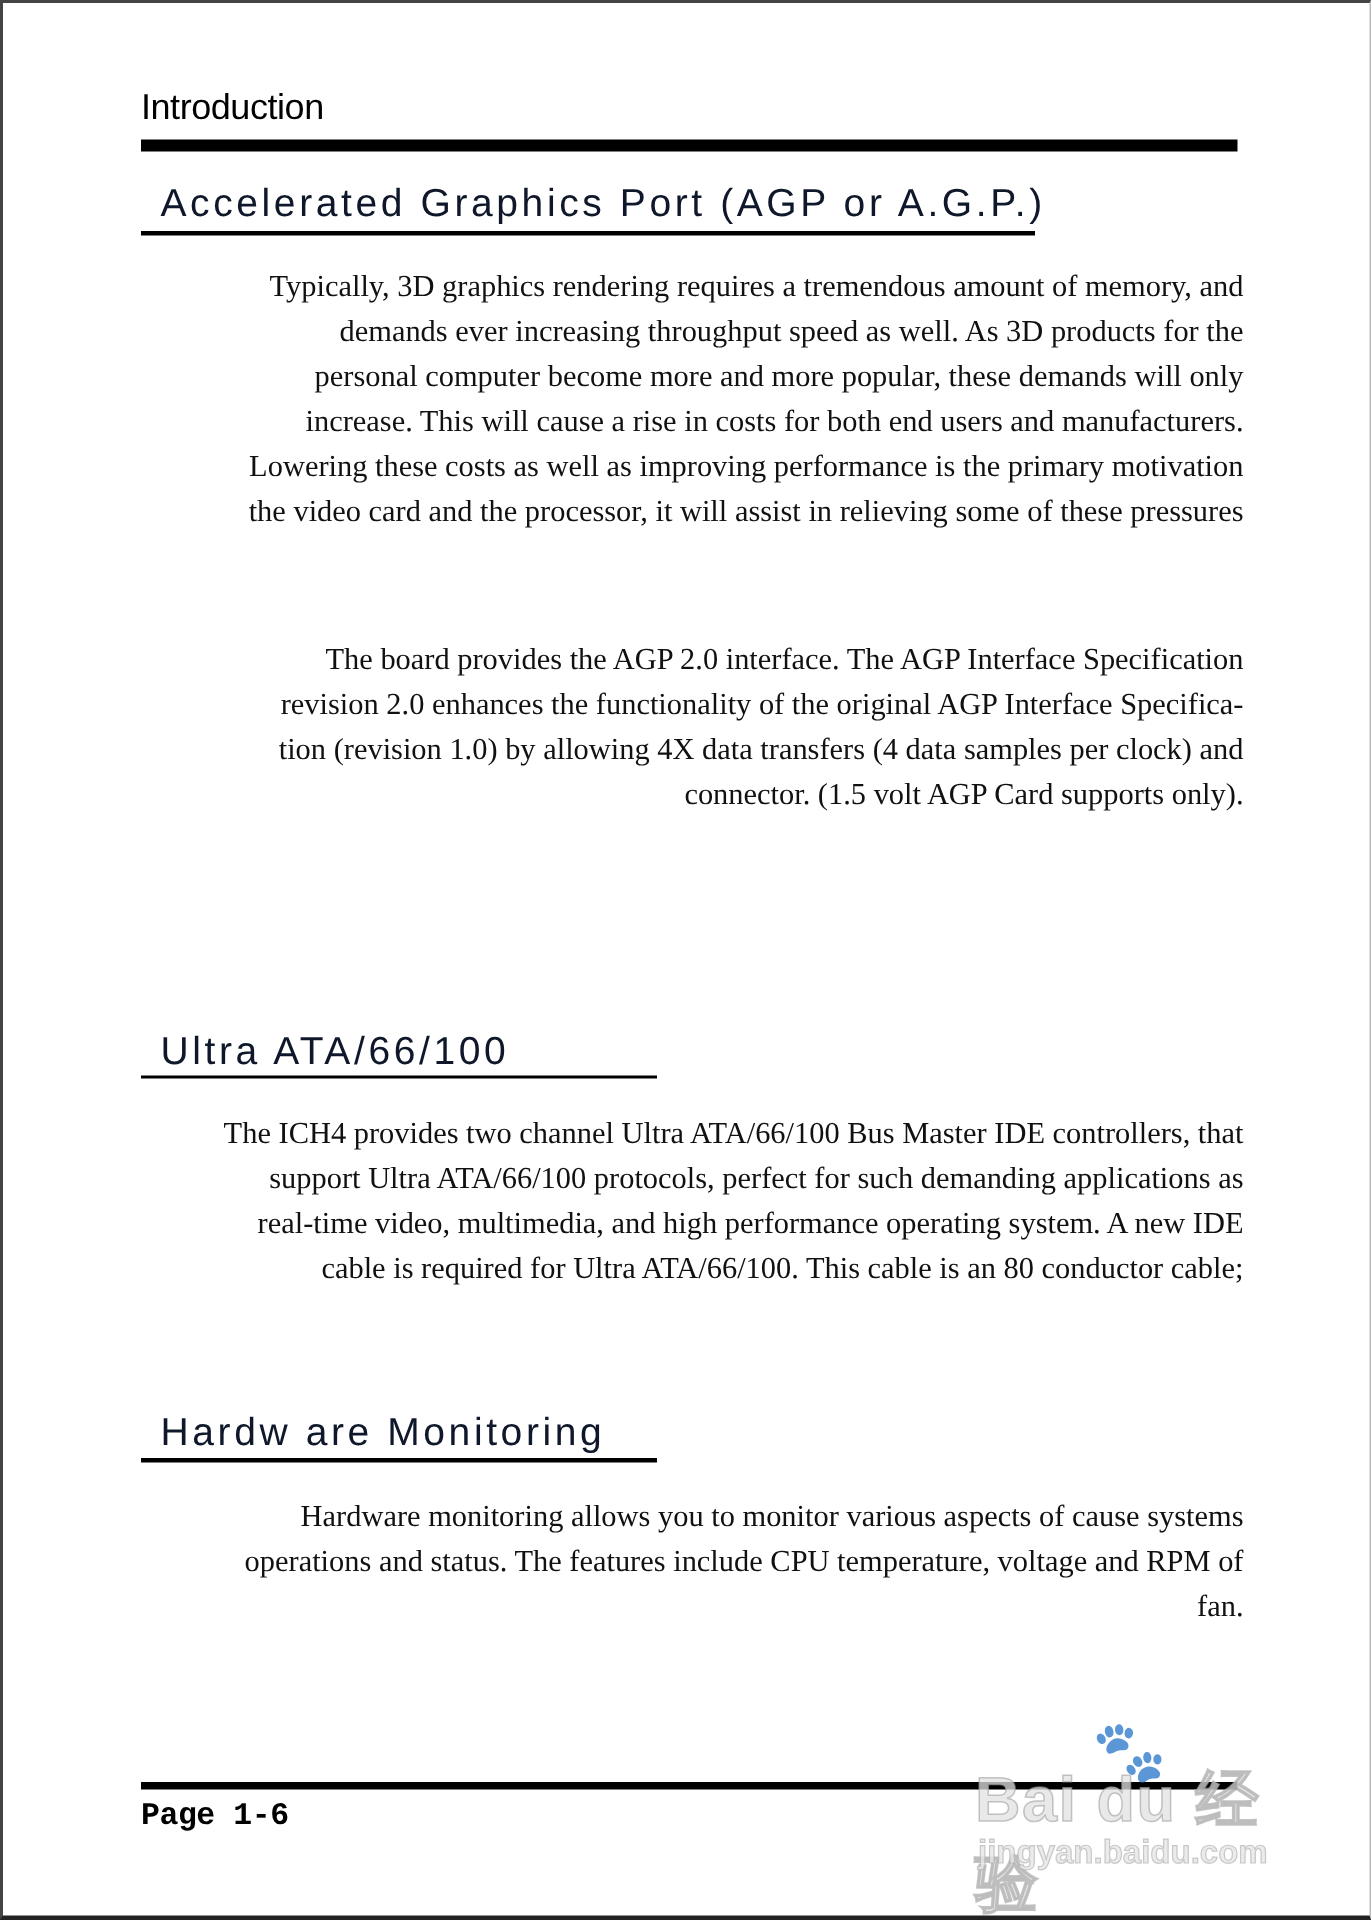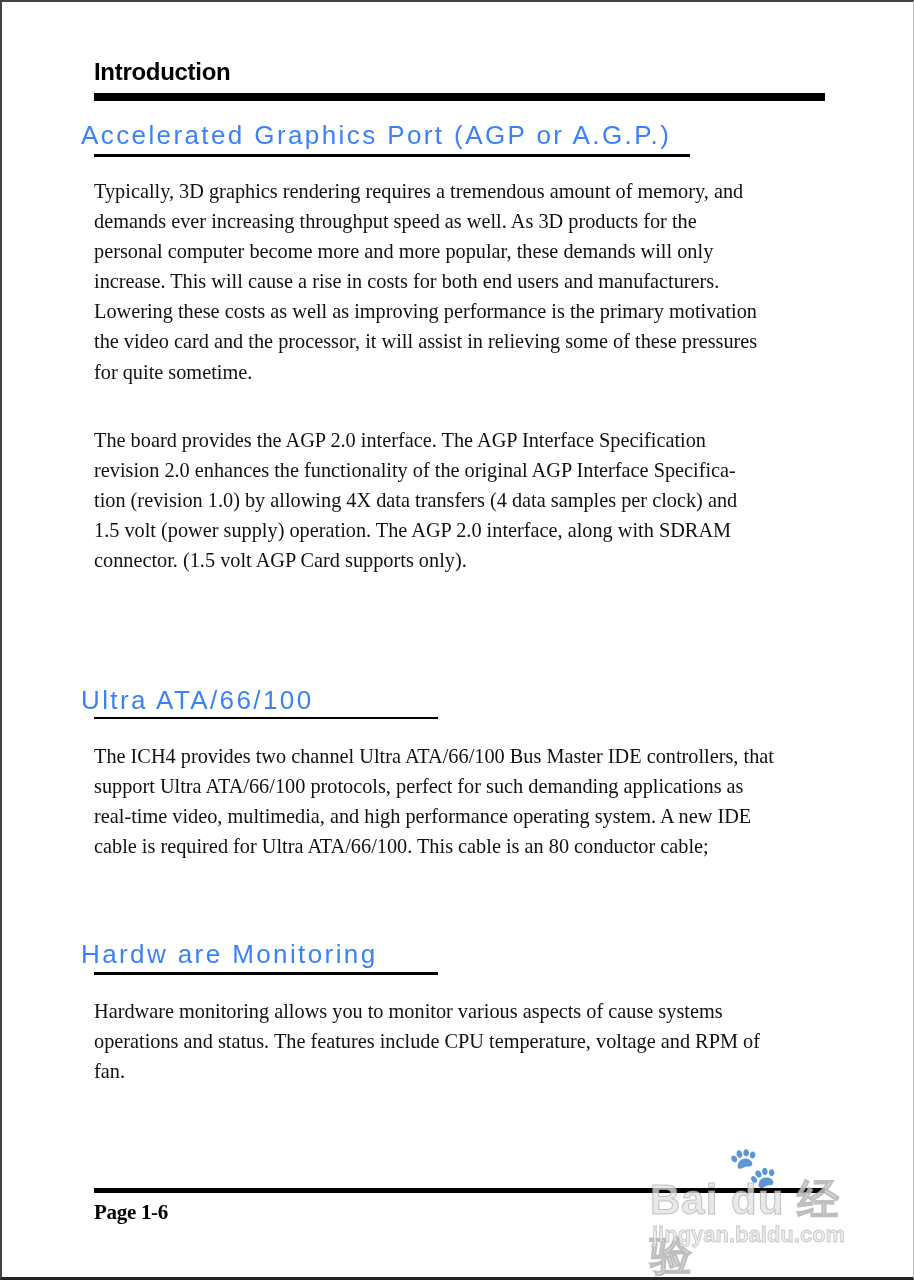--- a/index.html
+++ b/index.html
@@ -5,44 +5,44 @@
     html, body { margin: 0; padding: 0; background: #ffffff; }
     body { width: 914px; height: 1280px; position: relative; overflow: hidden; }
     .frame {
       position: absolute; left: 0; top: 0; width: 914px; height: 1280px;
       box-sizing: border-box;
       border-top: 2px solid #444; border-left: 2px solid #444;
       border-bottom: 3px solid #222; border-right: 1px solid #bbb;
     }
     .chapter {
       position: absolute; left: 92px; top: 56px;
-      font-family: "Liberation Sans", sans-serif; font-weight: bold;
+      font-family: "Liberation Sans", sans-serif; font-weight: normal;
       font-size: 24px; color: #000; letter-spacing: -0.3px;
     }
     .top-rule {
       position: absolute; left: 92px; top: 91px; width: 731px; height: 8px; background: #000;
     }
     .section-head {
-      position: absolute; left: 79px;
-      font-family: "Liberation Sans", sans-serif; font-size: 26px; color: #3b82f6;
+      position: absolute; left: 105px;
+      font-family: "Liberation Sans", sans-serif; font-size: 26px; color: #0f172a;
       letter-spacing: 2.4px; white-space: nowrap;
     }
     .section-rule { position: absolute; left: 92px; height: 3px; background: #000; }
     .para {
       position: absolute; left: 92px; width: 735px;
       font-family: "Liberation Serif", serif; font-size: 20.3px;
-      line-height: 30.1px; color: #111; margin: 0;
+      line-height: 30.1px; color: #111; margin: 0; text-align: right;
     }
     .para .ln { display: block; white-space: nowrap; }
     .bottom-rule {
       position: absolute; left: 92px; top: 1186px; width: 731px; height: 5px; background: #000;
     }
     .page-no {
       position: absolute; left: 92px; top: 1198px;
-      font-family: Liberation Serif, serif; font-weight: bold;
+      font-family: Liberation Mono, monospace; font-weight: bold;
       font-size: 21px; color: #000; letter-spacing: -0.3px;
     }
     .watermark {
       position: absolute; left: 648px; top: 1142px; width: 215px; height: 100px;
       color: rgba(200,200,200,0.55);
       font-family: "Liberation Sans", sans-serif;
     }
     .wm-paw { position: absolute; left: 78px; top: 0; font-size: 40px; color: rgba(215,215,215,0.7); }
     .wm-logo { position: absolute; left: 0; top: 28px; font-size: 42px; font-weight: bold; letter-spacing: 1px;
       color: rgba(225,225,225,0.75); -webkit-text-stroke: 1px rgba(160,160,160,0.6); }
@@ -59,28 +59,26 @@
   <div class="section-head" style="top:118px;">Accelerated Graphics Port (AGP or A.G.P.)</div>
   <div class="section-rule" style="top:152px; width:596px;"></div>
 
   <p class="para" style="top:174px;">
     <span class="ln">Typically, 3D graphics rendering requires a tremendous amount of memory, and</span>
     <span class="ln">demands ever increasing throughput speed as well.  As 3D products for the</span>
     <span class="ln">personal computer become more and more popular, these demands will only</span>
     <span class="ln">increase.  This will cause a rise in costs for both end users and manufacturers.</span>
     <span class="ln">Lowering these costs as well as improving performance is the primary motivation</span>
     <span class="ln">the video card and the processor, it will assist in relieving some of these pressures</span>
-    <span class="ln">for quite sometime.</span>
   </p>
 
   <p class="para" style="top:423px;">
     <span class="ln">The board provides the AGP 2.0 interface.  The AGP Interface Specification</span>
     <span class="ln">revision 2.0 enhances the functionality of the original AGP Interface Specifica-</span>
     <span class="ln">tion (revision 1.0) by allowing 4X data transfers (4 data samples per clock) and</span>
-    <span class="ln">1.5 volt (power supply) operation.  The AGP 2.0 interface, along with SDRAM</span>
     <span class="ln">connector. (1.5 volt AGP Card supports only).</span>
   </p>
 
   <div class="section-head" style="top:683px;">Ultra ATA/66/100</div>
   <div class="section-rule" style="top:715px; width:344px; height:2px;"></div>
 
   <p class="para" style="top:739px;">
     <span class="ln">The ICH4 provides two channel Ultra ATA/66/100 Bus Master IDE controllers, that</span>
     <span class="ln">support Ultra ATA/66/100 protocols, perfect for such demanding applications as</span>
     <span class="ln">real-time video, multimedia, and high performance operating system.  A new IDE</span>

